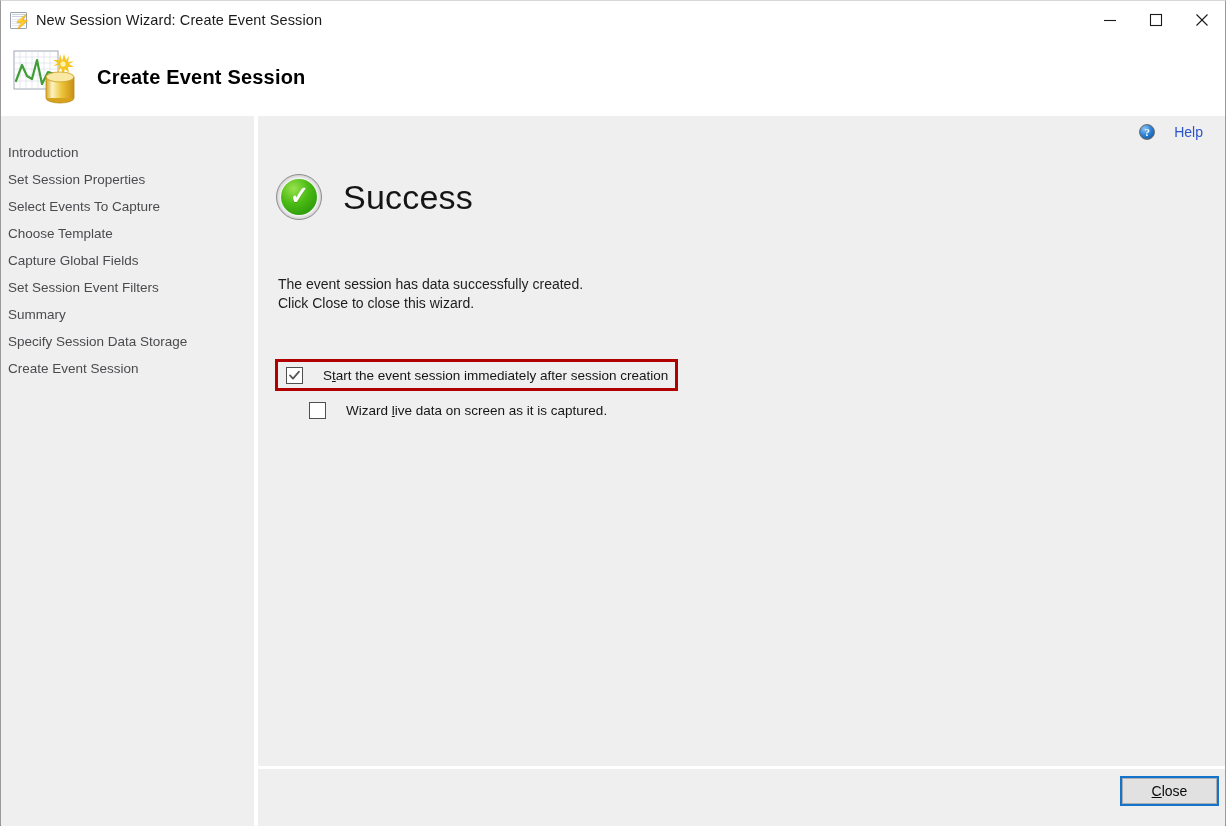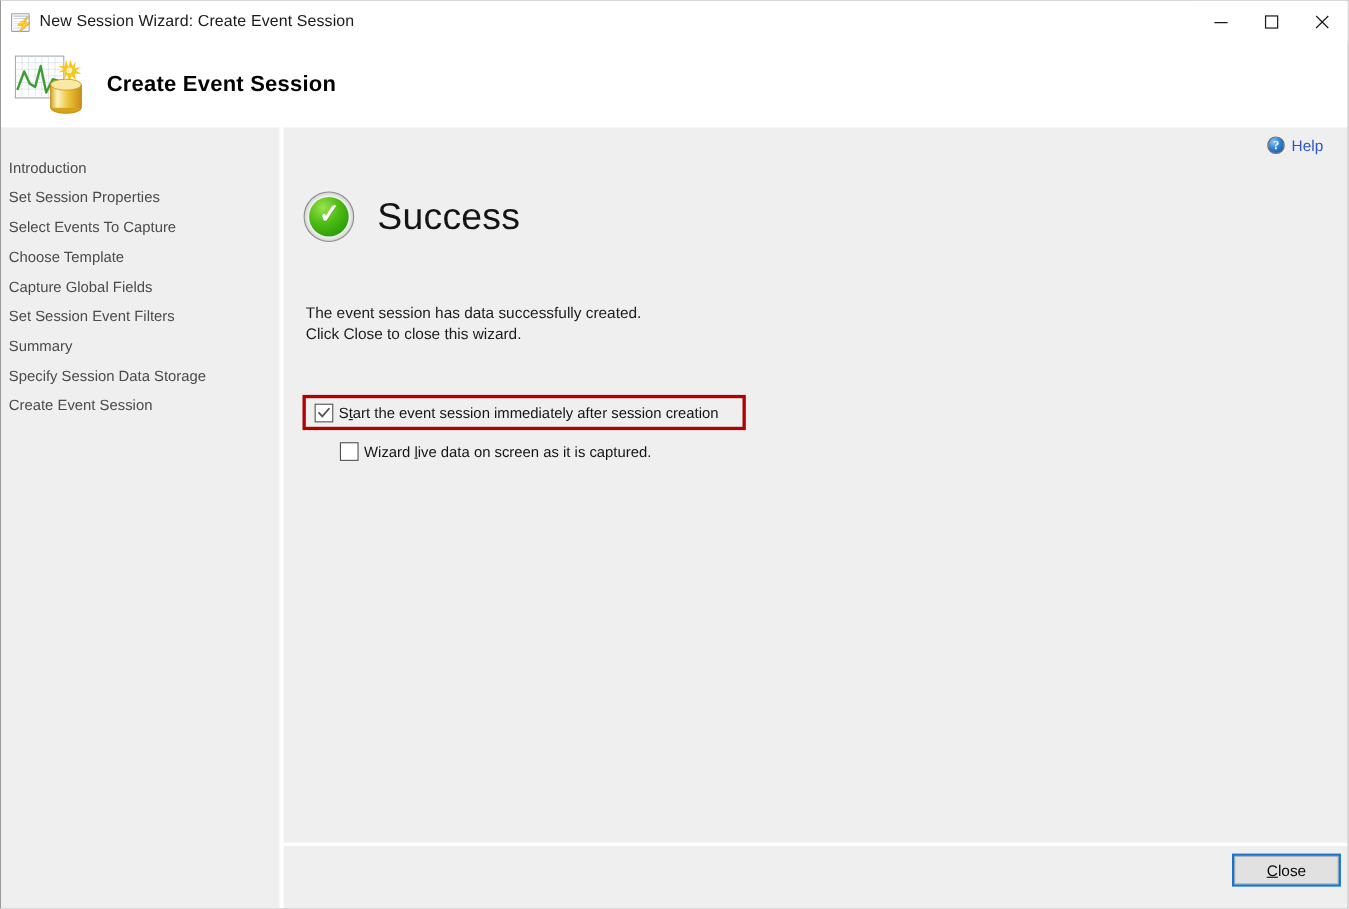--- a/index.html
+++ b/index.html
@@ -128,21 +128,21 @@
     cursor: pointer;
   }
   #help-icon {
     width: 16px; height: 16px; border-radius: 50%;
     background: radial-gradient(circle at 34% 28%, #8fc4f5 0%, #2a7fd4 48%, #10508f 100%);
     border: 1px solid #6b6b6b;
     display: flex; align-items: center; justify-content: center;
     font-size: 11px; font-weight: bold; color: #ffffff;
     line-height: 1; font-family: "Liberation Serif", serif;
   }
-  #help-text { font-size: 14px; color: #2b54c9; }
+  #help-text { font-size: 14px; color: #2b54c9; margin-left: 13px; }
 
   
   #success-row {
     position: absolute; left: 18px; top: 58px;
     display: flex; align-items: center;
   }
   #success-icon {
     width: 46px; height: 46px; border-radius: 50%;
     background: radial-gradient(circle at 50% 50%, #f6f6f6 58%, #cfcfcf 72%, #a6a6a6 96%);
     border: 1px solid #8d8d8d;
@@ -186,21 +186,21 @@
     background: #ffffff;
     border: 1px solid #4f4f4f;
     flex: none;
     display: flex; align-items: center; justify-content: center;
     position: relative;
   }
   .cb-box .tick {
     display: block; width: 11px; height: 11px;
   }
   .cb-label {
-    margin-left: 5px;
+    margin-left: 20px;
     font-size: 13.5px; color: #151515; white-space: nowrap;
   }
   .cb-label u { text-decoration: underline; }
   #cb-row-1 {
     position: absolute; left: 8px; top: 5px;
   }
   #cb-row-2 {
     position: absolute; left: 51px; top: 286px;
   }
 

